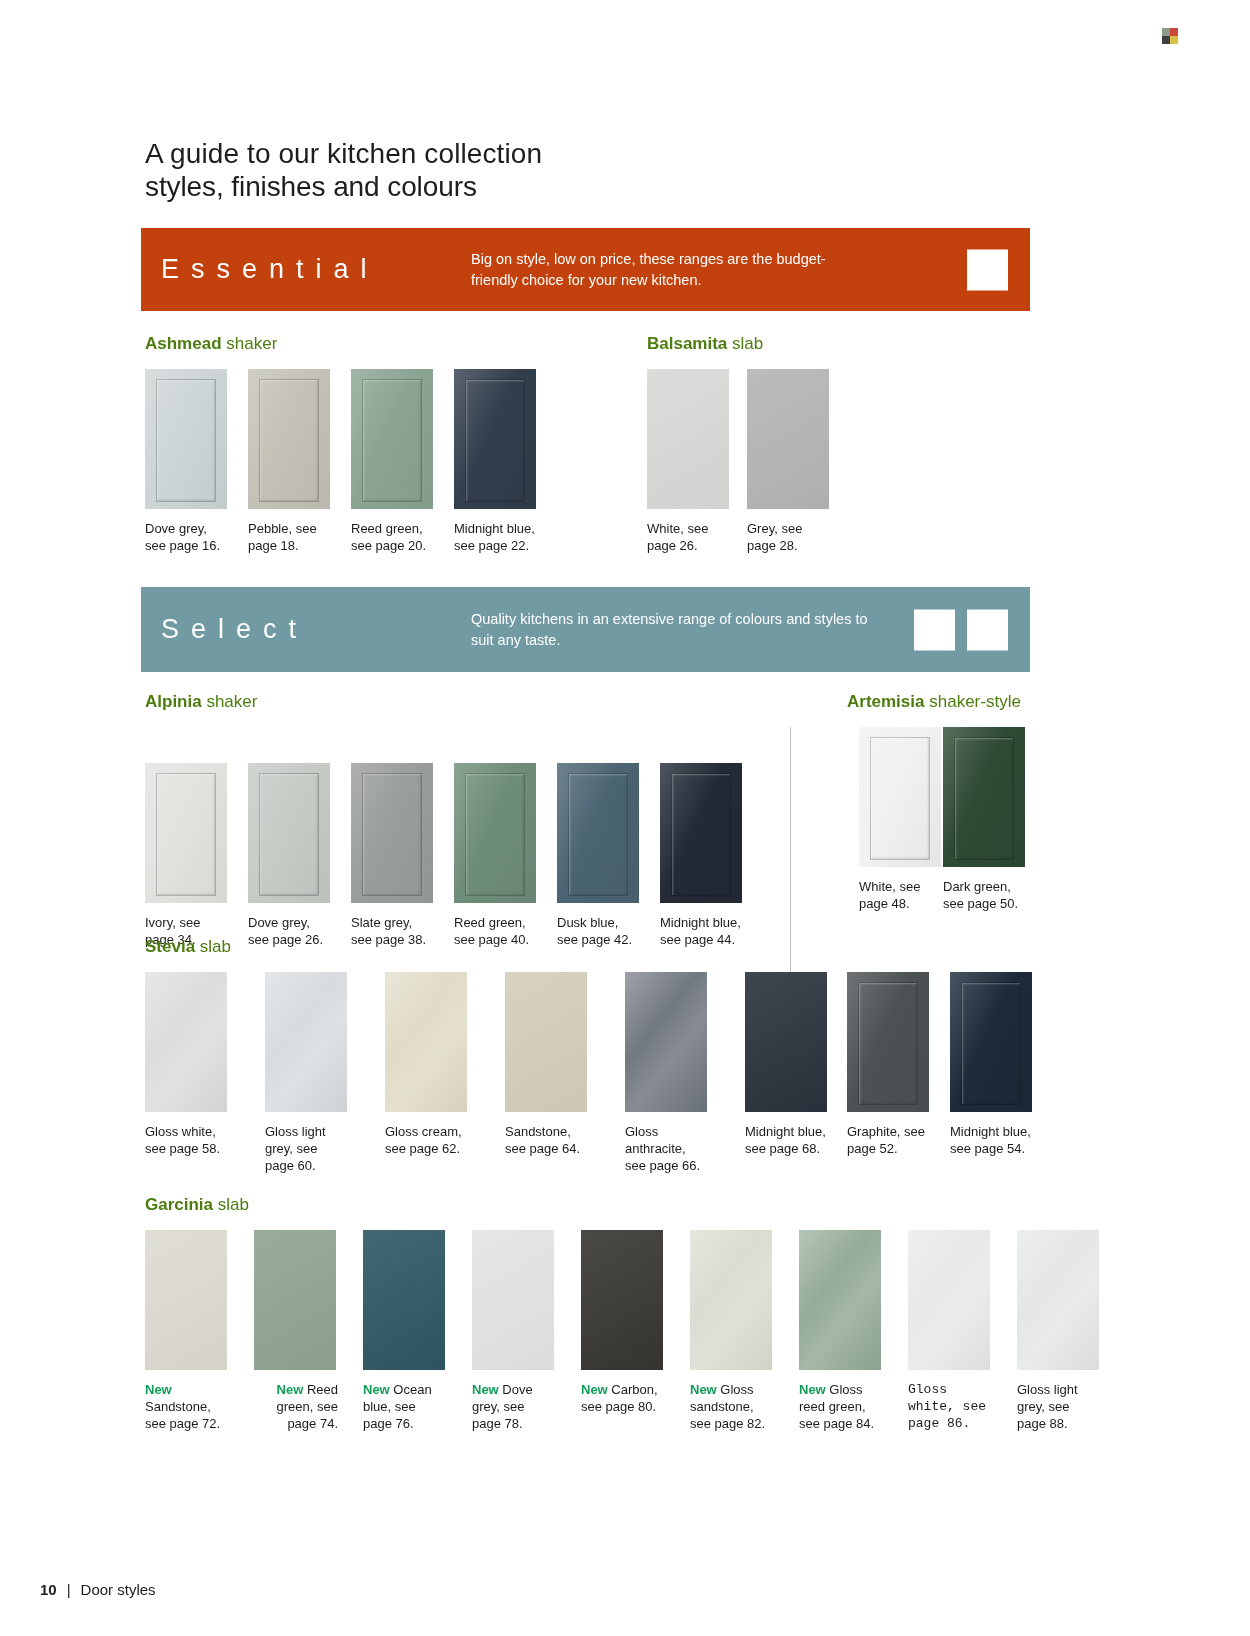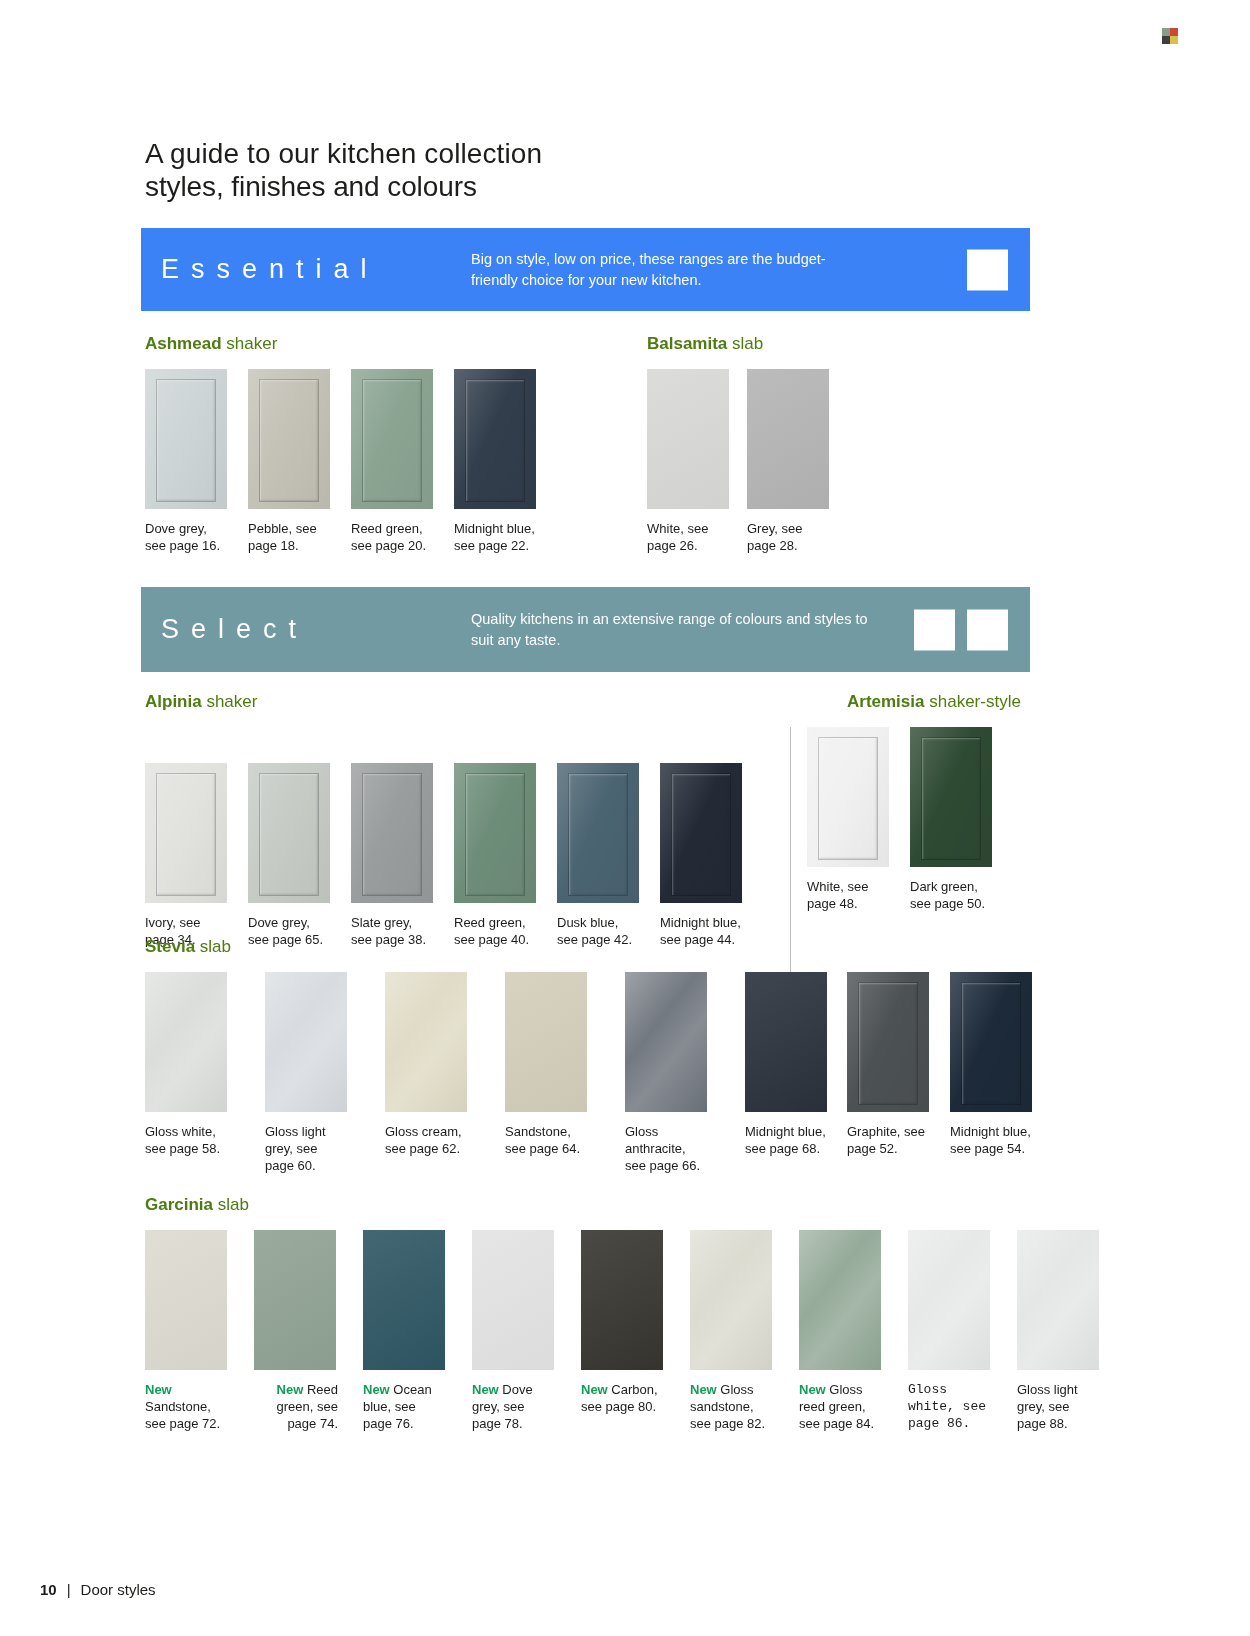--- a/index.html
+++ b/index.html
@@ -20,21 +20,21 @@
   .cm-c { left:0; top:8px; background:#3f3f3f; }
   .cm-d { left:8px; top:8px; background:#d8c14a; }
 
   
   .title-wrap { position:absolute; left:145px; top:137px; }
   .title-line1 { font-size: 28px; font-weight: 400; letter-spacing: .1px; color:#1d1d1b; line-height: 1.18; }
   .title-line2 { font-size: 28px; font-weight: 400; letter-spacing: -.1px; color:#1d1d1b; line-height: 1.18; }
 
   
   .banner { position:absolute; left:141px; width:889px; display:flex; align-items:center; }
-  .banner-essential { top:228px; height:83px; background:#3b82f6; }
+  .banner-essential { top:228px; height:83px; background:#c2410c; }
   .banner-select   { top:587px; height:85px; background:#719aa3; }
   .banner-name {
     color:#ffffff; font-size:27px; font-weight:400;
     letter-spacing: 12px; padding-left: 20px; width: 330px;
   }
   .banner-desc { color:#ffffff; font-size:14.5px; line-height:1.42; max-width: 400px; }
   .banner-chips { position:absolute; right:22px; top:50%; transform:translateY(-50%); display:flex; gap:12px; }
   .banner-chip { width:41px; height:41px; background:#ffffff; }
 
   
@@ -175,21 +175,21 @@
           <div class="door-inner"></div>
           <div class="sheen"></div>
         </div>
         <div class="caption" style="width: 84px;"><span>Ivory, see page 34.</span></div>
       </div>
       <div class="cell">
         <div class="swatch" style="width: 82px; height: 140px; background: rgb(198, 203, 198);">
           <div class="door-inner"></div>
           <div class="sheen"></div>
         </div>
-        <div class="caption" style="width: 84px;"><span>Dove grey, see page 65.</span></div>
+        <div class="caption" style="width: 84px;"><span>Dove grey, see page 26.</span></div>
       </div>
       <div class="cell">
         <div class="swatch" style="width: 82px; height: 140px; background: rgb(154, 157, 157);">
           <div class="door-inner"></div>
           <div class="sheen"></div>
         </div>
         <div class="caption" style="width: 84px;"><span>Slate grey, see page 38.</span></div>
       </div>
       <div class="cell">
         <div class="swatch" style="width: 82px; height: 140px; background: rgb(110, 141, 121);">
@@ -206,21 +206,21 @@
         <div class="caption" style="width: 84px;"><span>Dusk blue, see page 42.</span></div>
       </div>
       <div class="cell">
         <div class="swatch" style="width: 82px; height: 140px; background: rgb(35, 42, 54);">
           <div class="door-inner"></div>
           <div class="sheen"></div>
         </div>
         <div class="caption" style="width: 84px;"><span>Midnight blue, see page 44.</span></div>
       </div>
     </div>
-  <div class="row" id="row-artemisia-top" style="left:807px; top:727px; gap:19px;">
+  <div class="row" id="row-artemisia-top" style="left:859px; top:727px; ">
       <div class="cell">
         <div class="swatch" style="width: 82px; height: 140px; background: rgb(241, 241, 241);">
           <div class="door-inner"></div>
           <div class="sheen"></div>
         </div>
         <div class="caption" style="width: 84px;"><span>White, see page 48.</span></div>
       </div>
       <div class="cell">
         <div class="swatch" style="width: 82px; height: 140px; background: rgb(46, 74, 51);">
           <div class="door-inner"></div>

